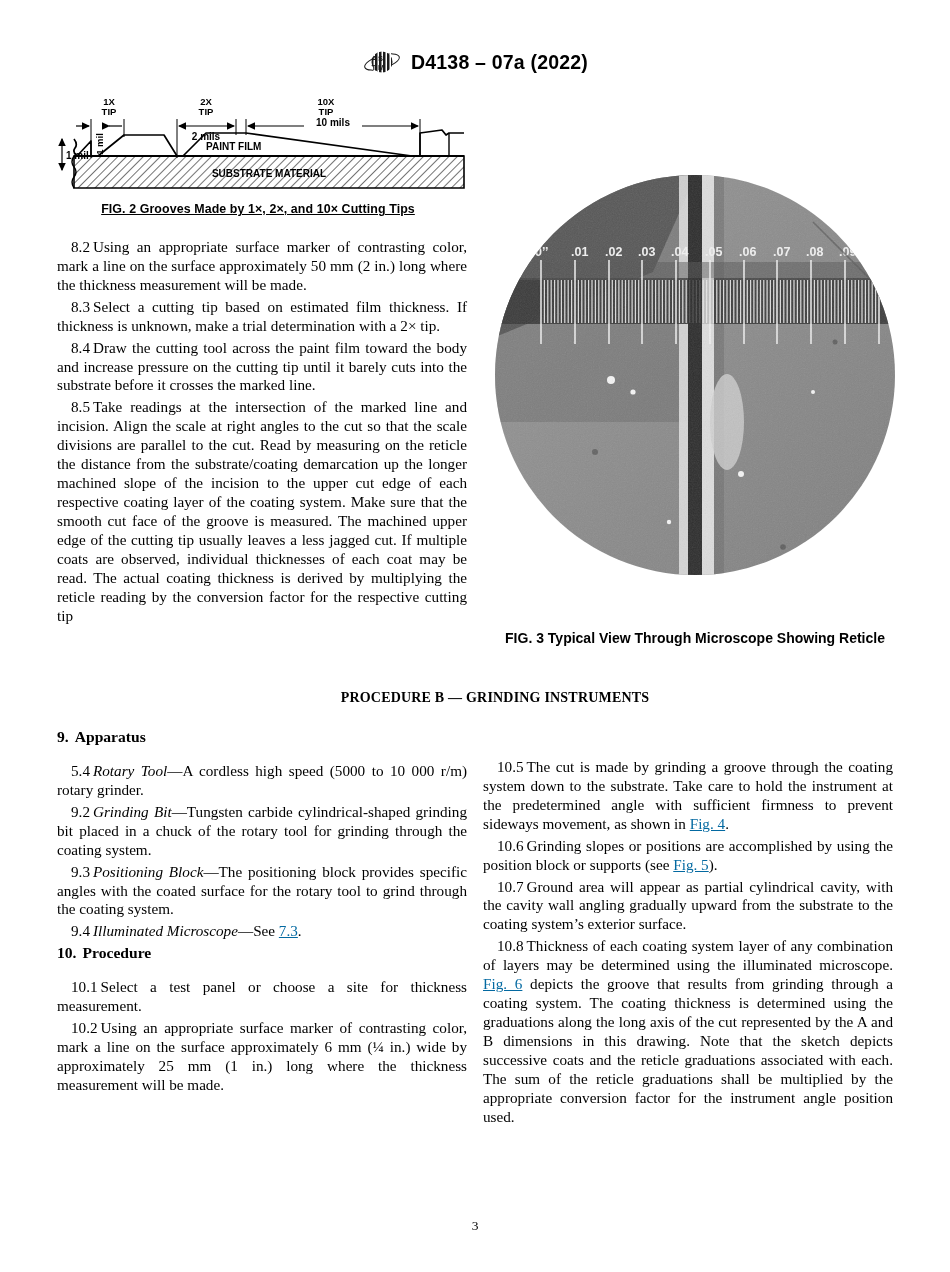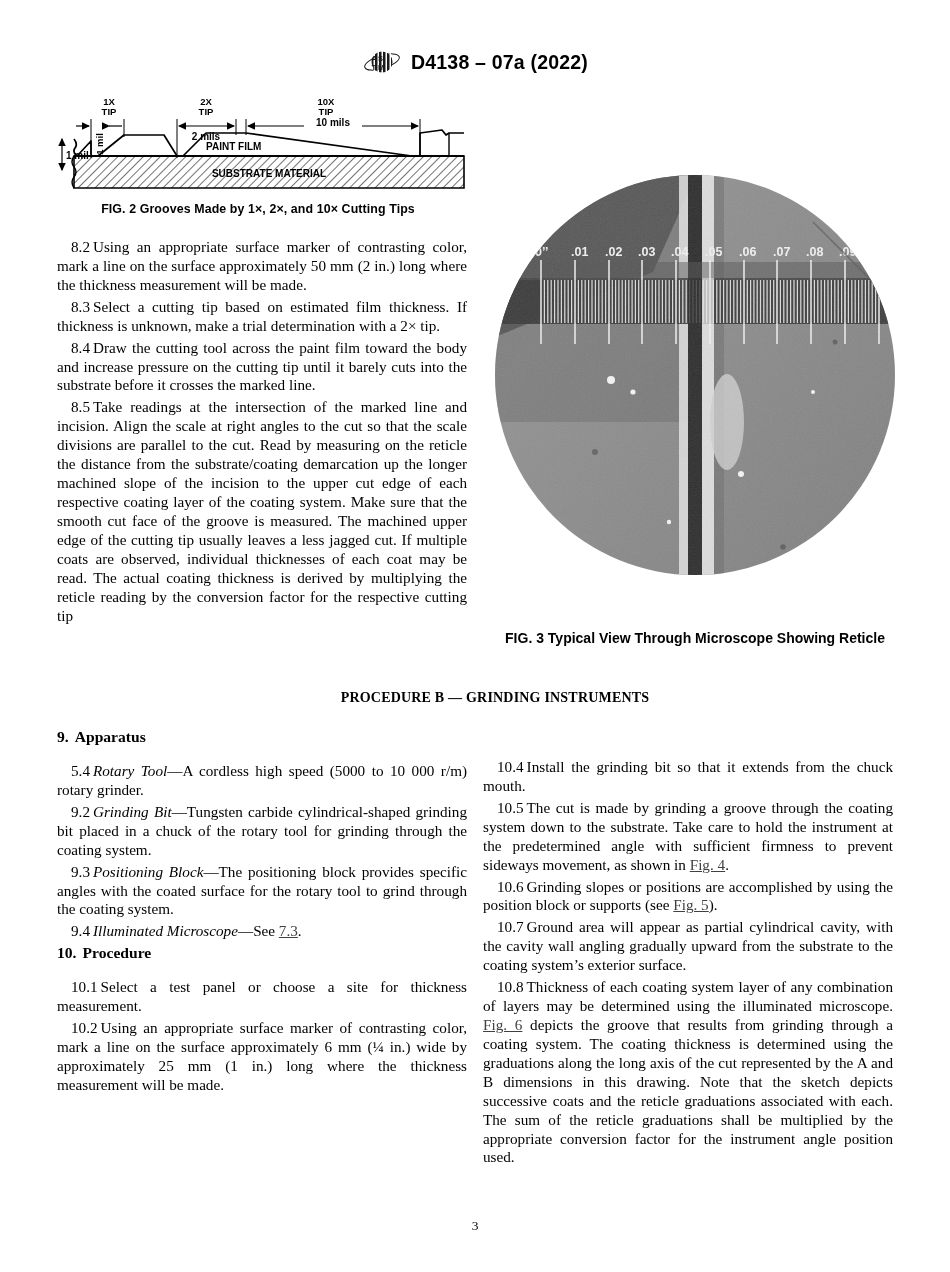--- a/index.html
+++ b/index.html
@@ -54,20 +54,21 @@
     width: 424px;
   }
   .fig2-svg { display: block; width: 424px; height: 100px; }
   .fig-caption {
     font-family: "Liberation Sans", "DejaVu Sans", sans-serif;
     font-weight: bold;
     font-size: 12.4px;
     text-align: center;
     margin-top: 10px;
     letter-spacing: 0.1px;
+    text-decoration: underline;
   }
 
   
   .fig3-block {
     position: absolute;
     left: 483px;
     top: 92px;
     width: 424px;
   }
   .fig3-frame {
@@ -97,21 +98,21 @@
     margin: 0 0 3px 0;
     font-size: 15.2px;
     line-height: 1.245;
     text-align: justify;
     text-indent: 14px;
     hyphens: manual;
   }
   p.para:last-child { margin-bottom: 0; }
   .num { margin-right: 3px; }
   .term { font-style: italic; }
-  .xref { color: #404040; }
+  .xref { color: #0369a1; }
 
   
   .proc-heading {
     position: absolute;
     left: 0;
     top: 690px;
     width: 950px;
     text-align: center;
     font-weight: bold;
     font-size: 14px;
@@ -473,23 +474,20 @@
     <p class="para">
       <span class="num">10.1</span><span>Select a test panel or choose a site for thickness measurement.</span>
     </p>
     <p class="para">
       <span class="num">10.2</span><span>Using an appropriate surface marker of contrasting color, mark a line on the surface approximately 6 mm (¼ in.) wide by approximately 25 mm (1 in.) long where the thickness measurement will be made.</span>
     </p>
   </div>
 
   <div class="col-lower-right">
     <p class="para">
-      <span class="num">10.4</span><span>Install the grinding bit so that it extends from the chuck mouth.</span>
-    </p>
-    <p class="para">
       <span class="num">10.5</span><span>The cut is made by grinding a groove through the coating system down to the substrate. Take care to hold the instrument at the predetermined angle with sufficient firmness to prevent sideways movement, as shown in </span><a class="xref" href="#">Fig. 4</a><span>.</span>
     </p>
     <p class="para">
       <span class="num">10.6</span><span>Grinding slopes or positions are accomplished by using the position block or supports (see </span><a class="xref" href="#">Fig. 5</a><span>).</span>
     </p>
     <p class="para">
       <span class="num">10.7</span><span>Ground area will appear as partial cylindrical cavity, with the cavity wall angling gradually upward from the substrate to the coating system’s exterior surface.</span>
     </p>
     <p class="para">
       <span class="num">10.8</span><span>Thickness of each coating system layer of any combination of layers may be determined using the illuminated microscope. </span><a class="xref" href="#">Fig. 6</a><span> depicts the groove that results from grinding through a coating system. The coating thickness is determined using the graduations along the long axis of the cut represented by the A and B dimensions in this drawing. Note that the sketch depicts successive coats and the reticle graduations associated with each. The sum of the reticle graduations shall be multiplied by the appropriate conversion factor for the instrument angle position used.</span>

